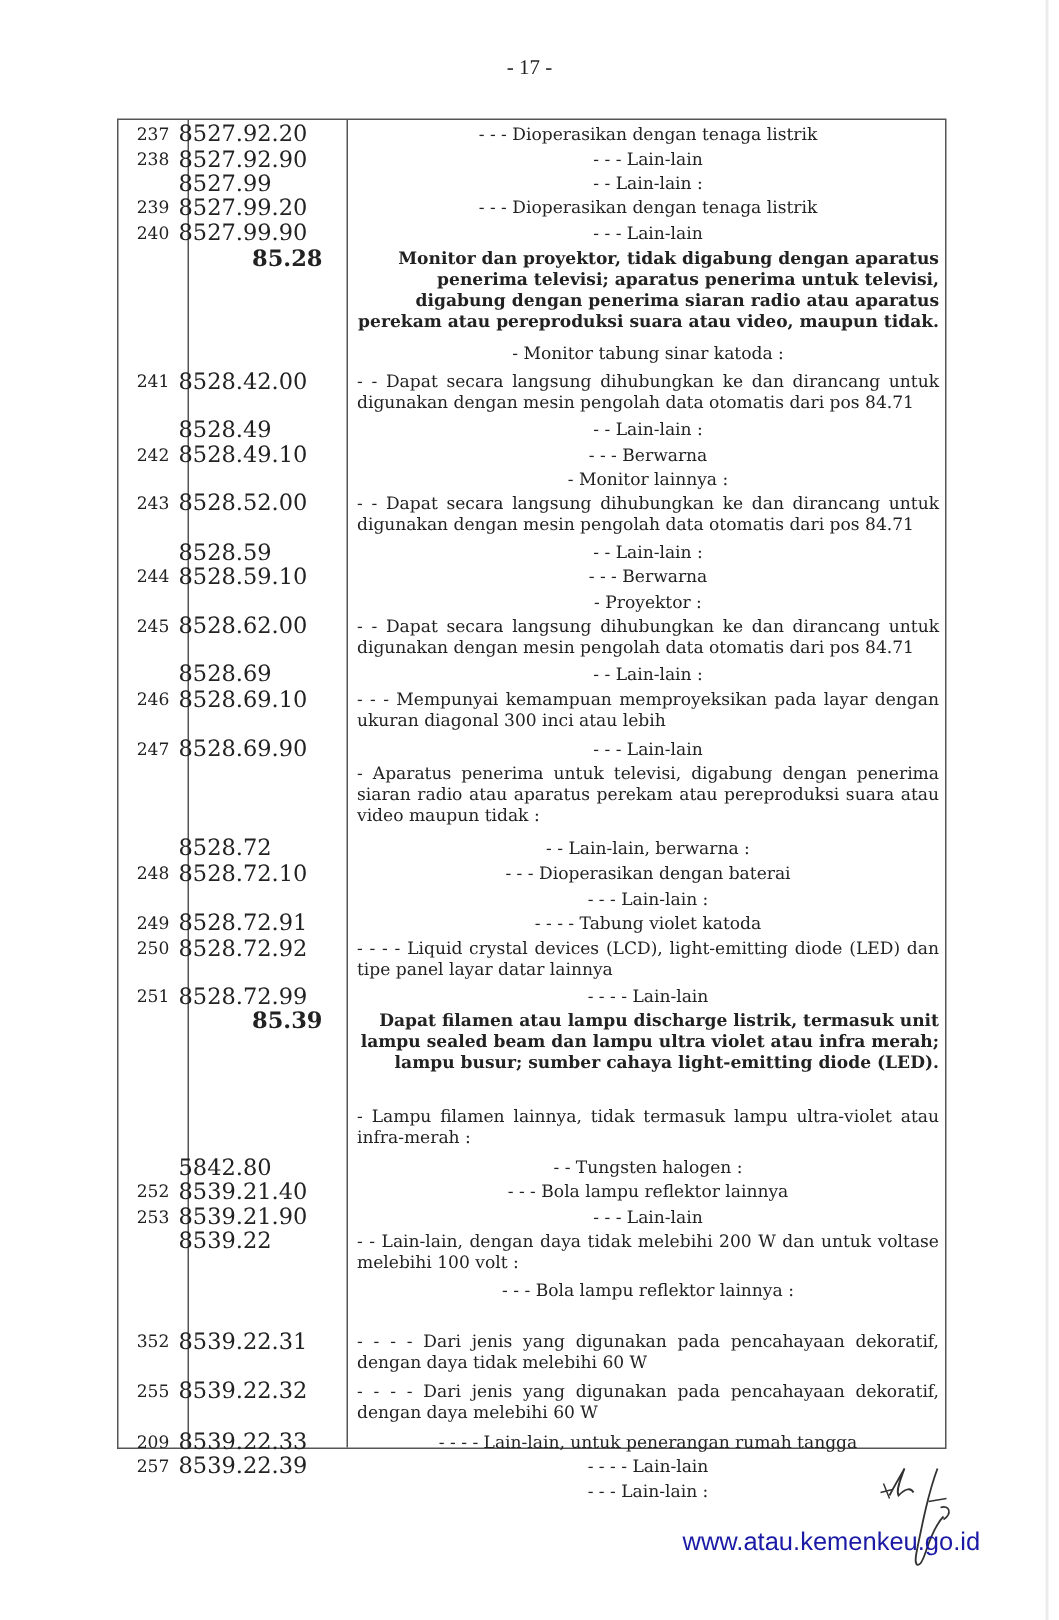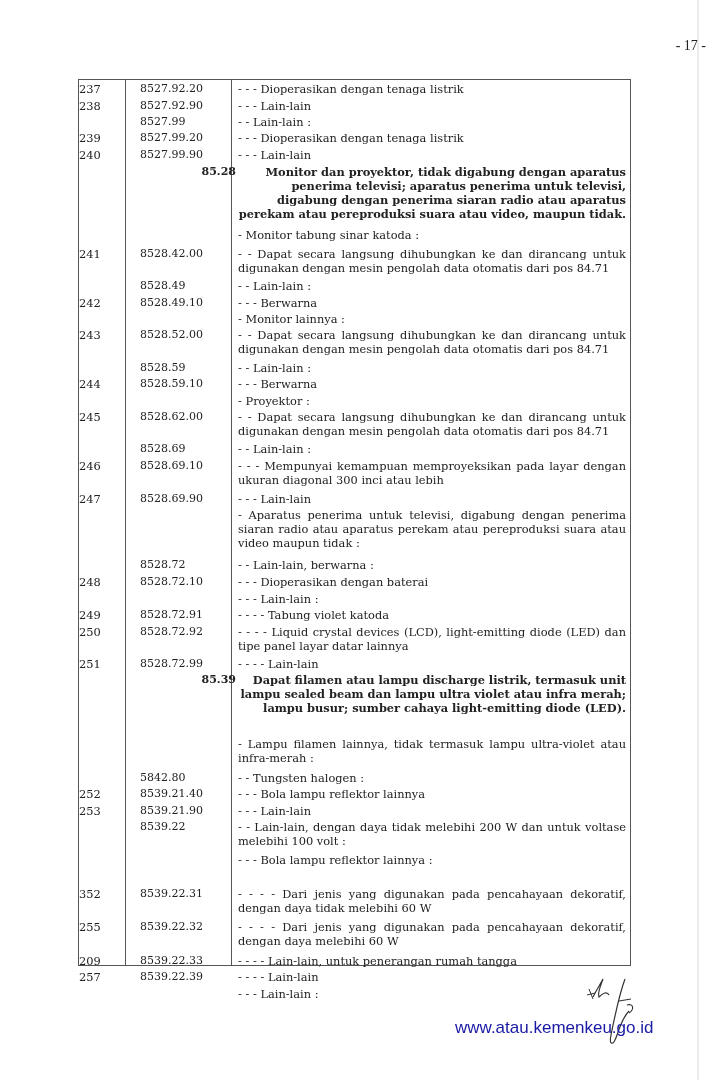--- a/index.html
+++ b/index.html
@@ -8,47 +8,47 @@
     background: #ffffff;
     font-family: "DejaVu Serif", "Liberation Serif", serif;
     color: #222222;
   }
   .page-edge {
     position: absolute; left: 697px; top: 0; width: 2px; height: 1080px;
     background: #ececec;
   }
   .page-number {
     position: absolute; left: 0; width: 706px; top: 38px;
-    text-align: right; font-size: 14px;
+    text-align: center; font-size: 14px;
     font-family: "Liberation Serif", serif;
   }
   .tariff-table {
     position: absolute; left: 78px; top: 79px;
     width: 553px; height: 887px;
     border: 1px solid #555555; box-sizing: border-box;
   }
   .col-line {
     position: absolute; top: 0; bottom: 0; width: 1px; background: #555555;
   }
   .col-line.c1 { left: 46px; }
   .col-line.c2 { left: 152px; }
   .row { position: absolute; left: 0; width: 553px; }
   .cell-no {
-    position: absolute; left: 0; width: 46px; text-align: left;
+    position: absolute; left: 0; width: 46px; text-align: center;
     font-size: 11.4px; line-height: 14px;
   }
   .cell-hs {
-    position: absolute; left: 61px; width: 96px;
-    font-size: 11px; line-height: 14px;
+    position: absolute; left: 40px; width: 96px;
+    font-size: 15px; line-height: 14px;
   }
   .cell-desc {
     position: absolute; left: 159px; width: 388px;
     font-size: 11.4px; line-height: 14px; text-align: justify;
   }
-  .cell-desc.single { text-align: left; white-space: nowrap; }
+  .cell-desc.single { text-align: center; white-space: nowrap; }
   .bold { font-weight: bold; text-align: right; }
   .footer-url {
     position: absolute; left: 455px; top: 1018px;
     font-family: "Liberation Sans", sans-serif; font-size: 17px;
     color: #1a1aa6;
   }
   .signature {
     position: absolute; left: 585px; top: 975px; width: 60px; height: 80px;
   }
 </style>

